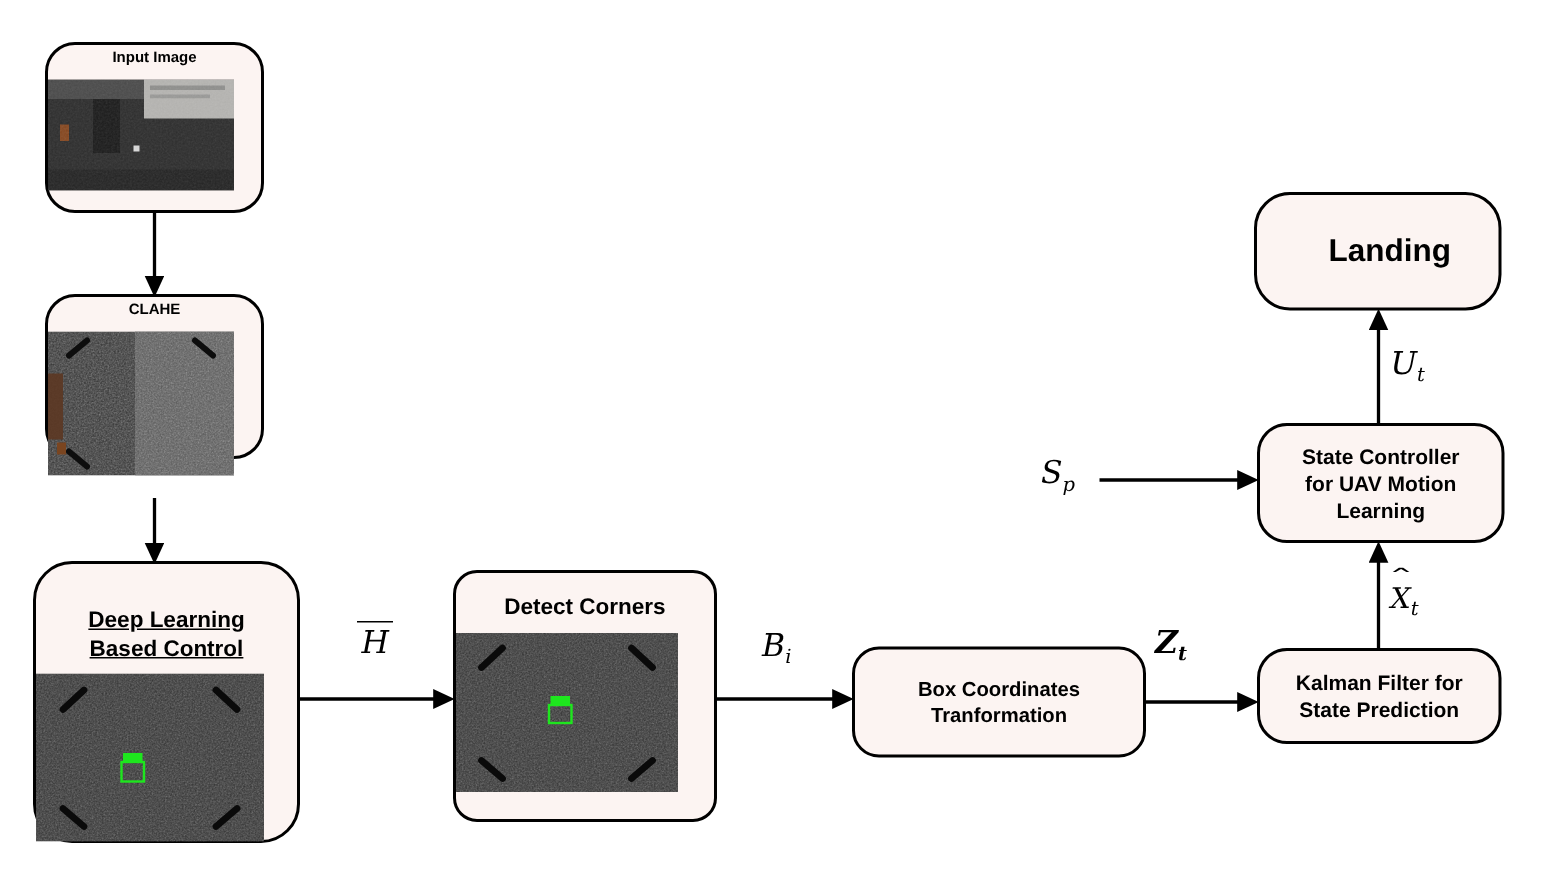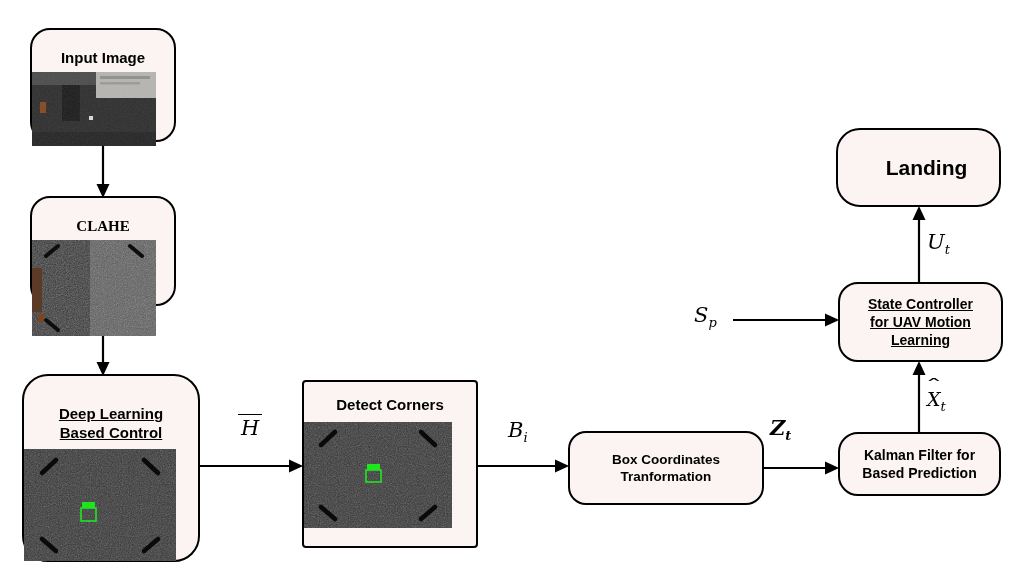--- a/index.html
+++ b/index.html
@@ -5,21 +5,21 @@
   html,body{margin:0;padding:0;background:#ffffff;}
   .canvas{
     position:relative;width:1035px;height:582px;background:#ffffff;overflow:hidden;
     font-family:"Liberation Sans",sans-serif;color:#000;
   }
   .wires{position:absolute;left:0;top:0;width:1035px;height:582px;pointer-events:none;}
   .node{
     position:absolute;background:#fcf4f2;border:2.5px solid #000;border-radius:22px;
     box-sizing:border-box;text-align:center;
   }
-  .node-title{font-weight:bold;font-size:15px;line-height:18px;margin-top:19px;}
+  .node-title{font-weight:bold;font-size:10px;line-height:18px;margin-top:0;}
   .node-title.lg{font-size:15px;line-height:19px;}
   .node-text{font-weight:bold;font-size:13.5px;line-height:17px;}
   .vcenter{display:flex;flex-direction:column;justify-content:center;height:100%;}
   .thumb{display:block;margin:5px auto 0 auto;}
   .thumb svg{display:block;}
   #n-landing .landing-label{font-weight:bold;font-size:21px;padding-left:16px;}
   
   .mathlabel{
     position:absolute;font-family:"DejaVu Serif",serif;font-style:italic;font-size:21px;
     white-space:nowrap;
@@ -72,21 +72,21 @@
         <rect x="68" y="10" width="40" height="2.5" fill="#9a9a98"></rect>
         <rect x="30" y="13" width="18" height="36" fill="#1b1b1b"></rect>
         <rect x="8" y="30" width="6" height="11" fill="#86471f"></rect>
         <rect x="57" y="44" width="4" height="4" fill="#d9d9d9"></rect>
         <rect x="0" y="60" width="124" height="14" fill="#242424"></rect>
         <rect width="124" height="74" filter="url(#nz1)" opacity="0.14"></rect>
       </svg>
     </span>
   </div>
 
-  <div class="node" id="n-clahe" style="left:30px;top:196px;width:146px;height:110px;border-radius:20px;font-family:Liberation Serif, serif;">
+  <div class="node" id="n-clahe" style="left:30px;top:196px;width:146px;height:110px;border-radius:20px;">
     <div class="node-title">CLAHE</div>
     <span class="thumb">
       <svg width="124" height="96" viewBox="0 0 124 96">
         <defs>
           <filter id="nz2">
               <feTurbulence type="fractalNoise" baseFrequency="0.9" numOctaves="3" stitchTiles="stitch"></feTurbulence>
               <feColorMatrix type="saturate" values="0"></feColorMatrix>
             </filter>
         </defs>
         <rect width="124" height="96" fill="#343434"></rect>
@@ -123,21 +123,21 @@
           <line x1="120" y1="11" x2="134" y2="24"></line>
           <line x1="18" y1="90" x2="32" y2="102"></line>
           <line x1="120" y1="102" x2="134" y2="90"></line>
         </g>
         <rect x="58" y="53" width="13" height="6" fill="#1ee61e"></rect>
         <rect x="57" y="59" width="15" height="13" fill="none" stroke="#1ee61e" stroke-width="1.6"></rect>
       </svg>
     </span>
   </div>
 
-  <div class="node" id="n-corners" style="left:302px;top:380px;width:176px;height:168px;border-radius:4px;">
+  <div class="node" id="n-corners" style="left:302px;top:380px;width:176px;height:168px;border-radius:16px;">
     <div class="node-title lg" style="margin-top:13px;">Detect Corners</div>
     <span class="thumb" style="margin-top:8px;">
       <svg width="148" height="106" viewBox="0 0 148 106">
         <defs>
           <filter id="nz4">
               <feTurbulence type="fractalNoise" baseFrequency="0.9" numOctaves="3" stitchTiles="stitch"></feTurbulence>
               <feColorMatrix type="saturate" values="0"></feColorMatrix>
             </filter>
         </defs>
         <rect width="148" height="106" fill="#333333"></rect>
@@ -160,28 +160,28 @@
         <div>Box Coordinates</div>
         <div>Tranformation</div>
       </div>
     </div>
   </div>
 
   <div class="node" id="n-kalman" style="left:838px;top:432px;width:163px;height:64px;border-radius:20px;">
     <div class="vcenter">
       <div class="node-text" style="font-size:14px;line-height:18px;">
         <div>Kalman Filter for</div>
-        <div>Based Prediction</div>
+        <div>State Prediction</div>
       </div>
     </div>
   </div>
 
   <div class="node" id="n-controller" style="left:838px;top:282px;width:165px;height:80px;border-radius:20px;">
     <div class="vcenter">
-      <div class="node-text" style="font-size:14px;line-height:18px;text-decoration:underline;">
+      <div class="node-text" style="font-size:14px;line-height:18px;">
         <div>State Controller</div>
         <div>for UAV Motion</div>
         <div>Learning</div>
       </div>
     </div>
   </div>
 
   <div class="node" id="n-landing" style="left:836px;top:128px;width:165px;height:79px;border-radius:24px;">
     <div class="vcenter">
       <div class="landing-label">Landing</div>

